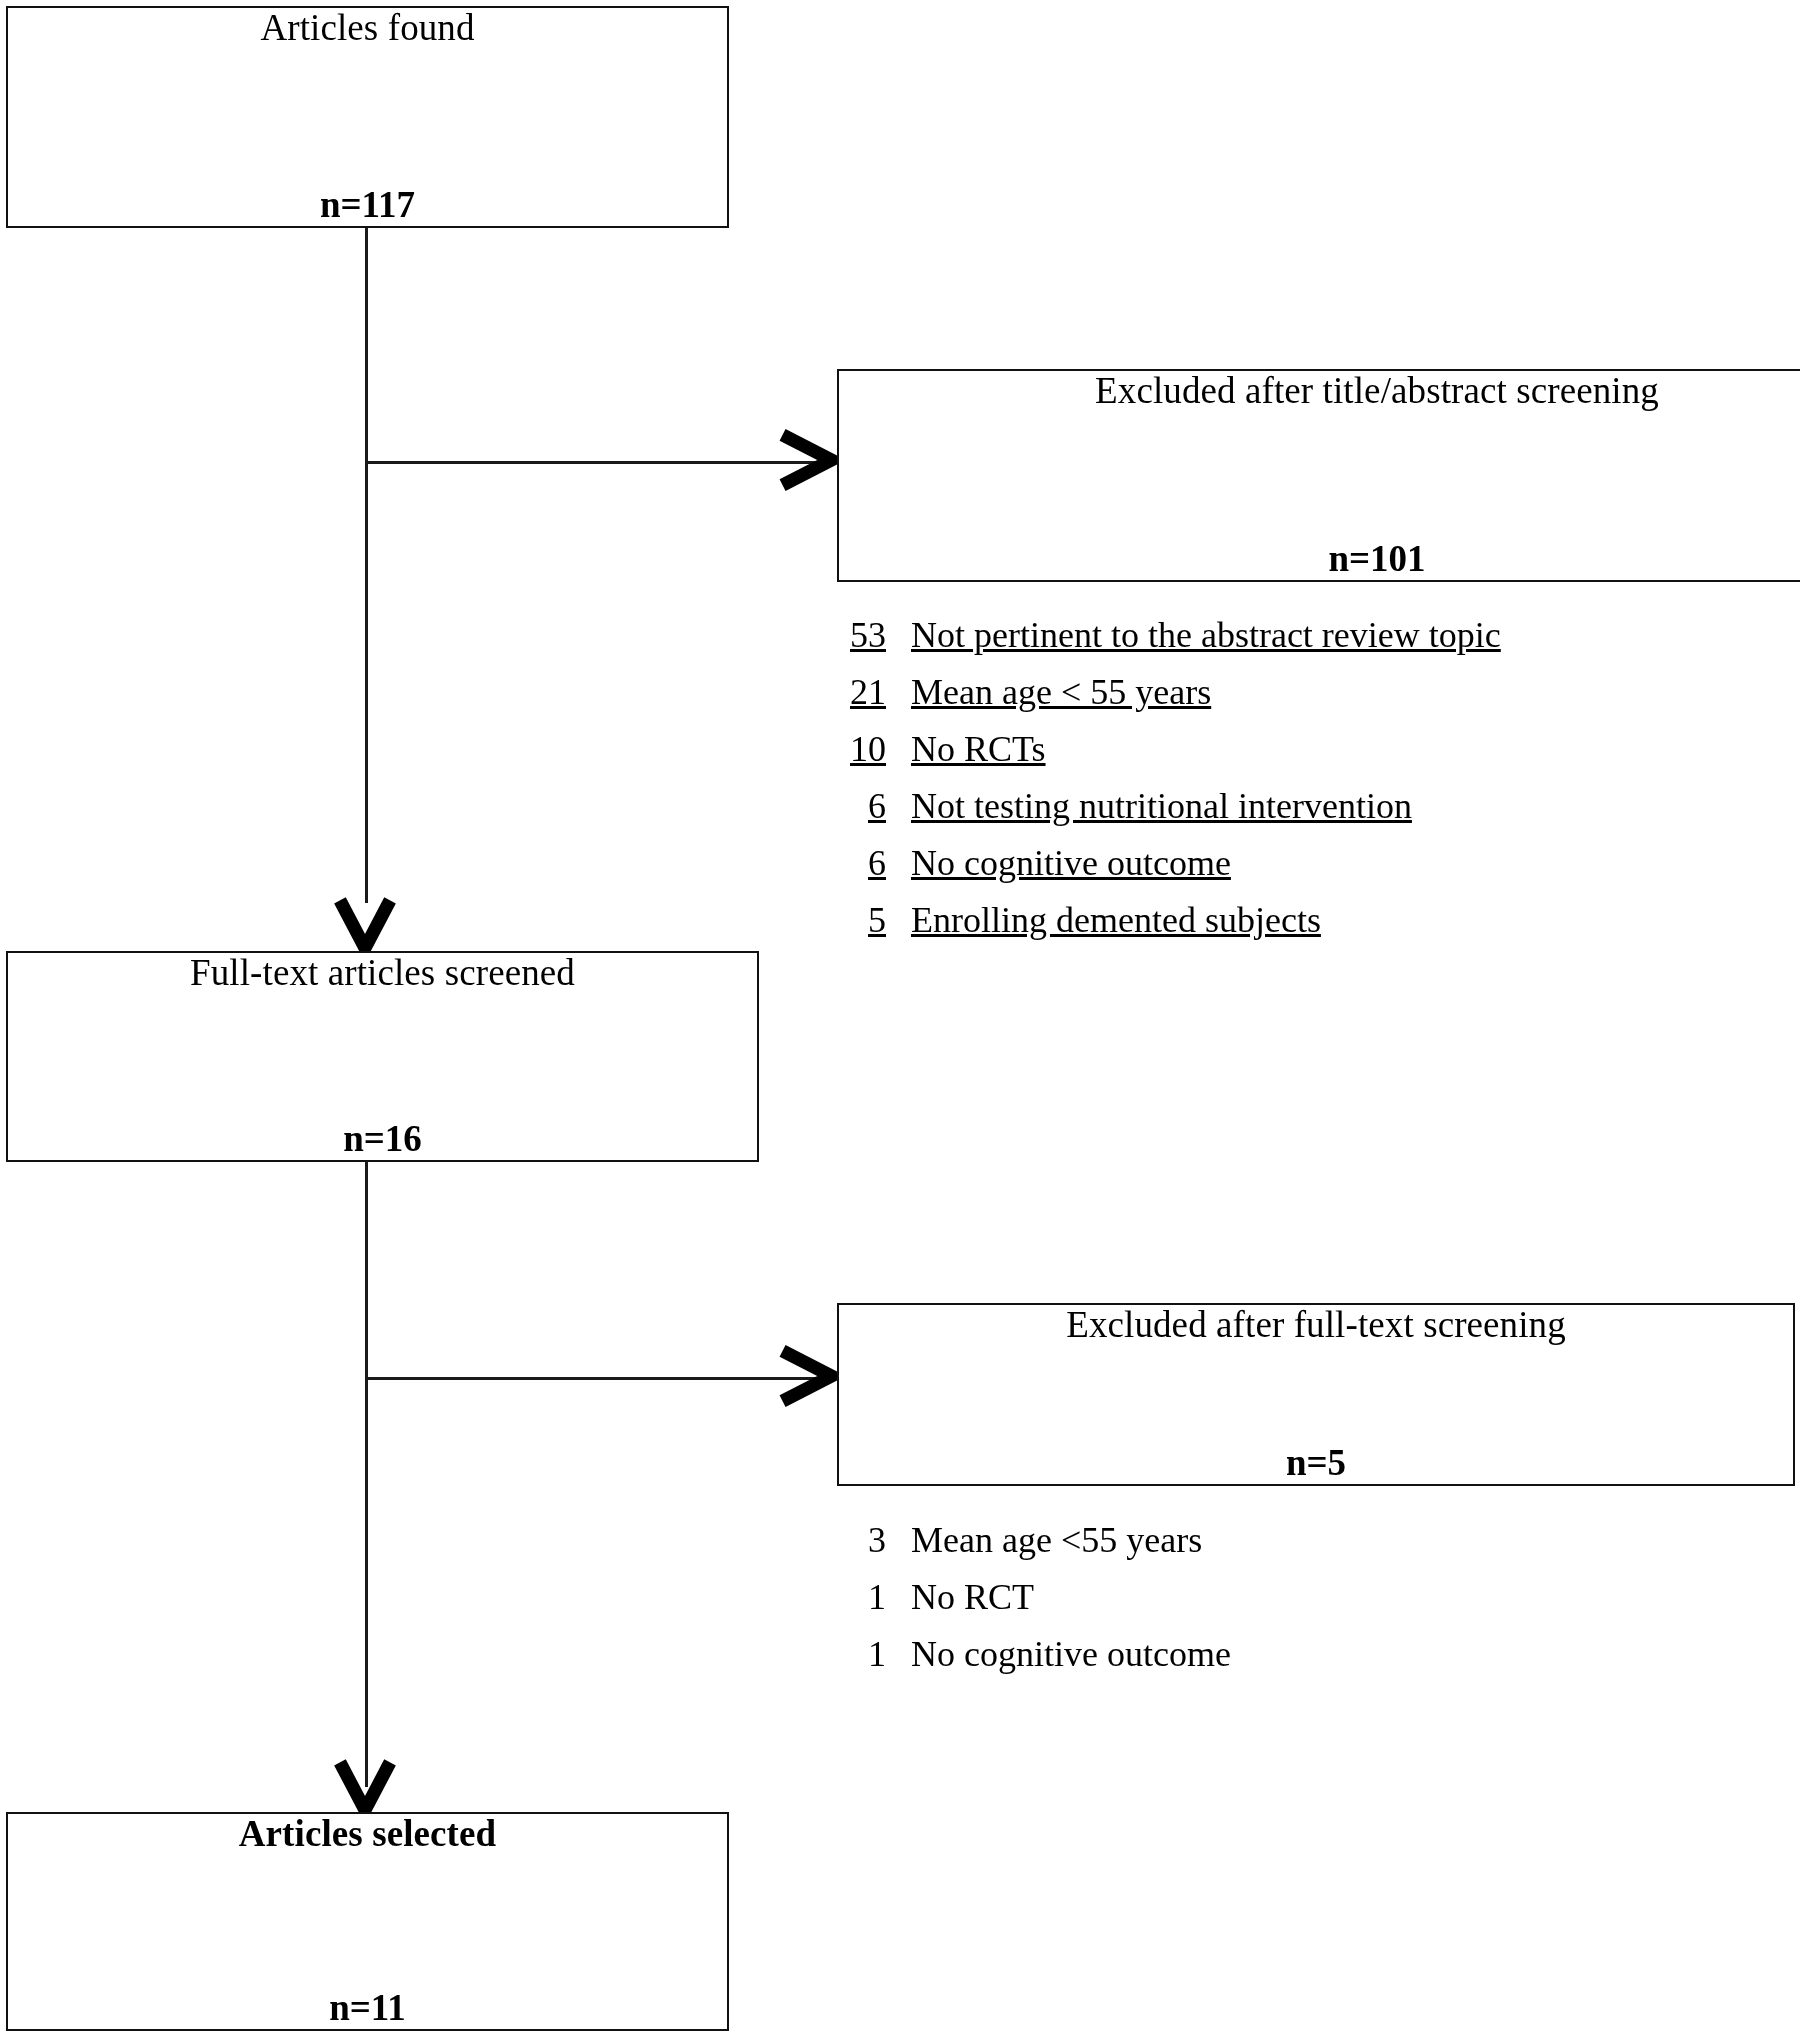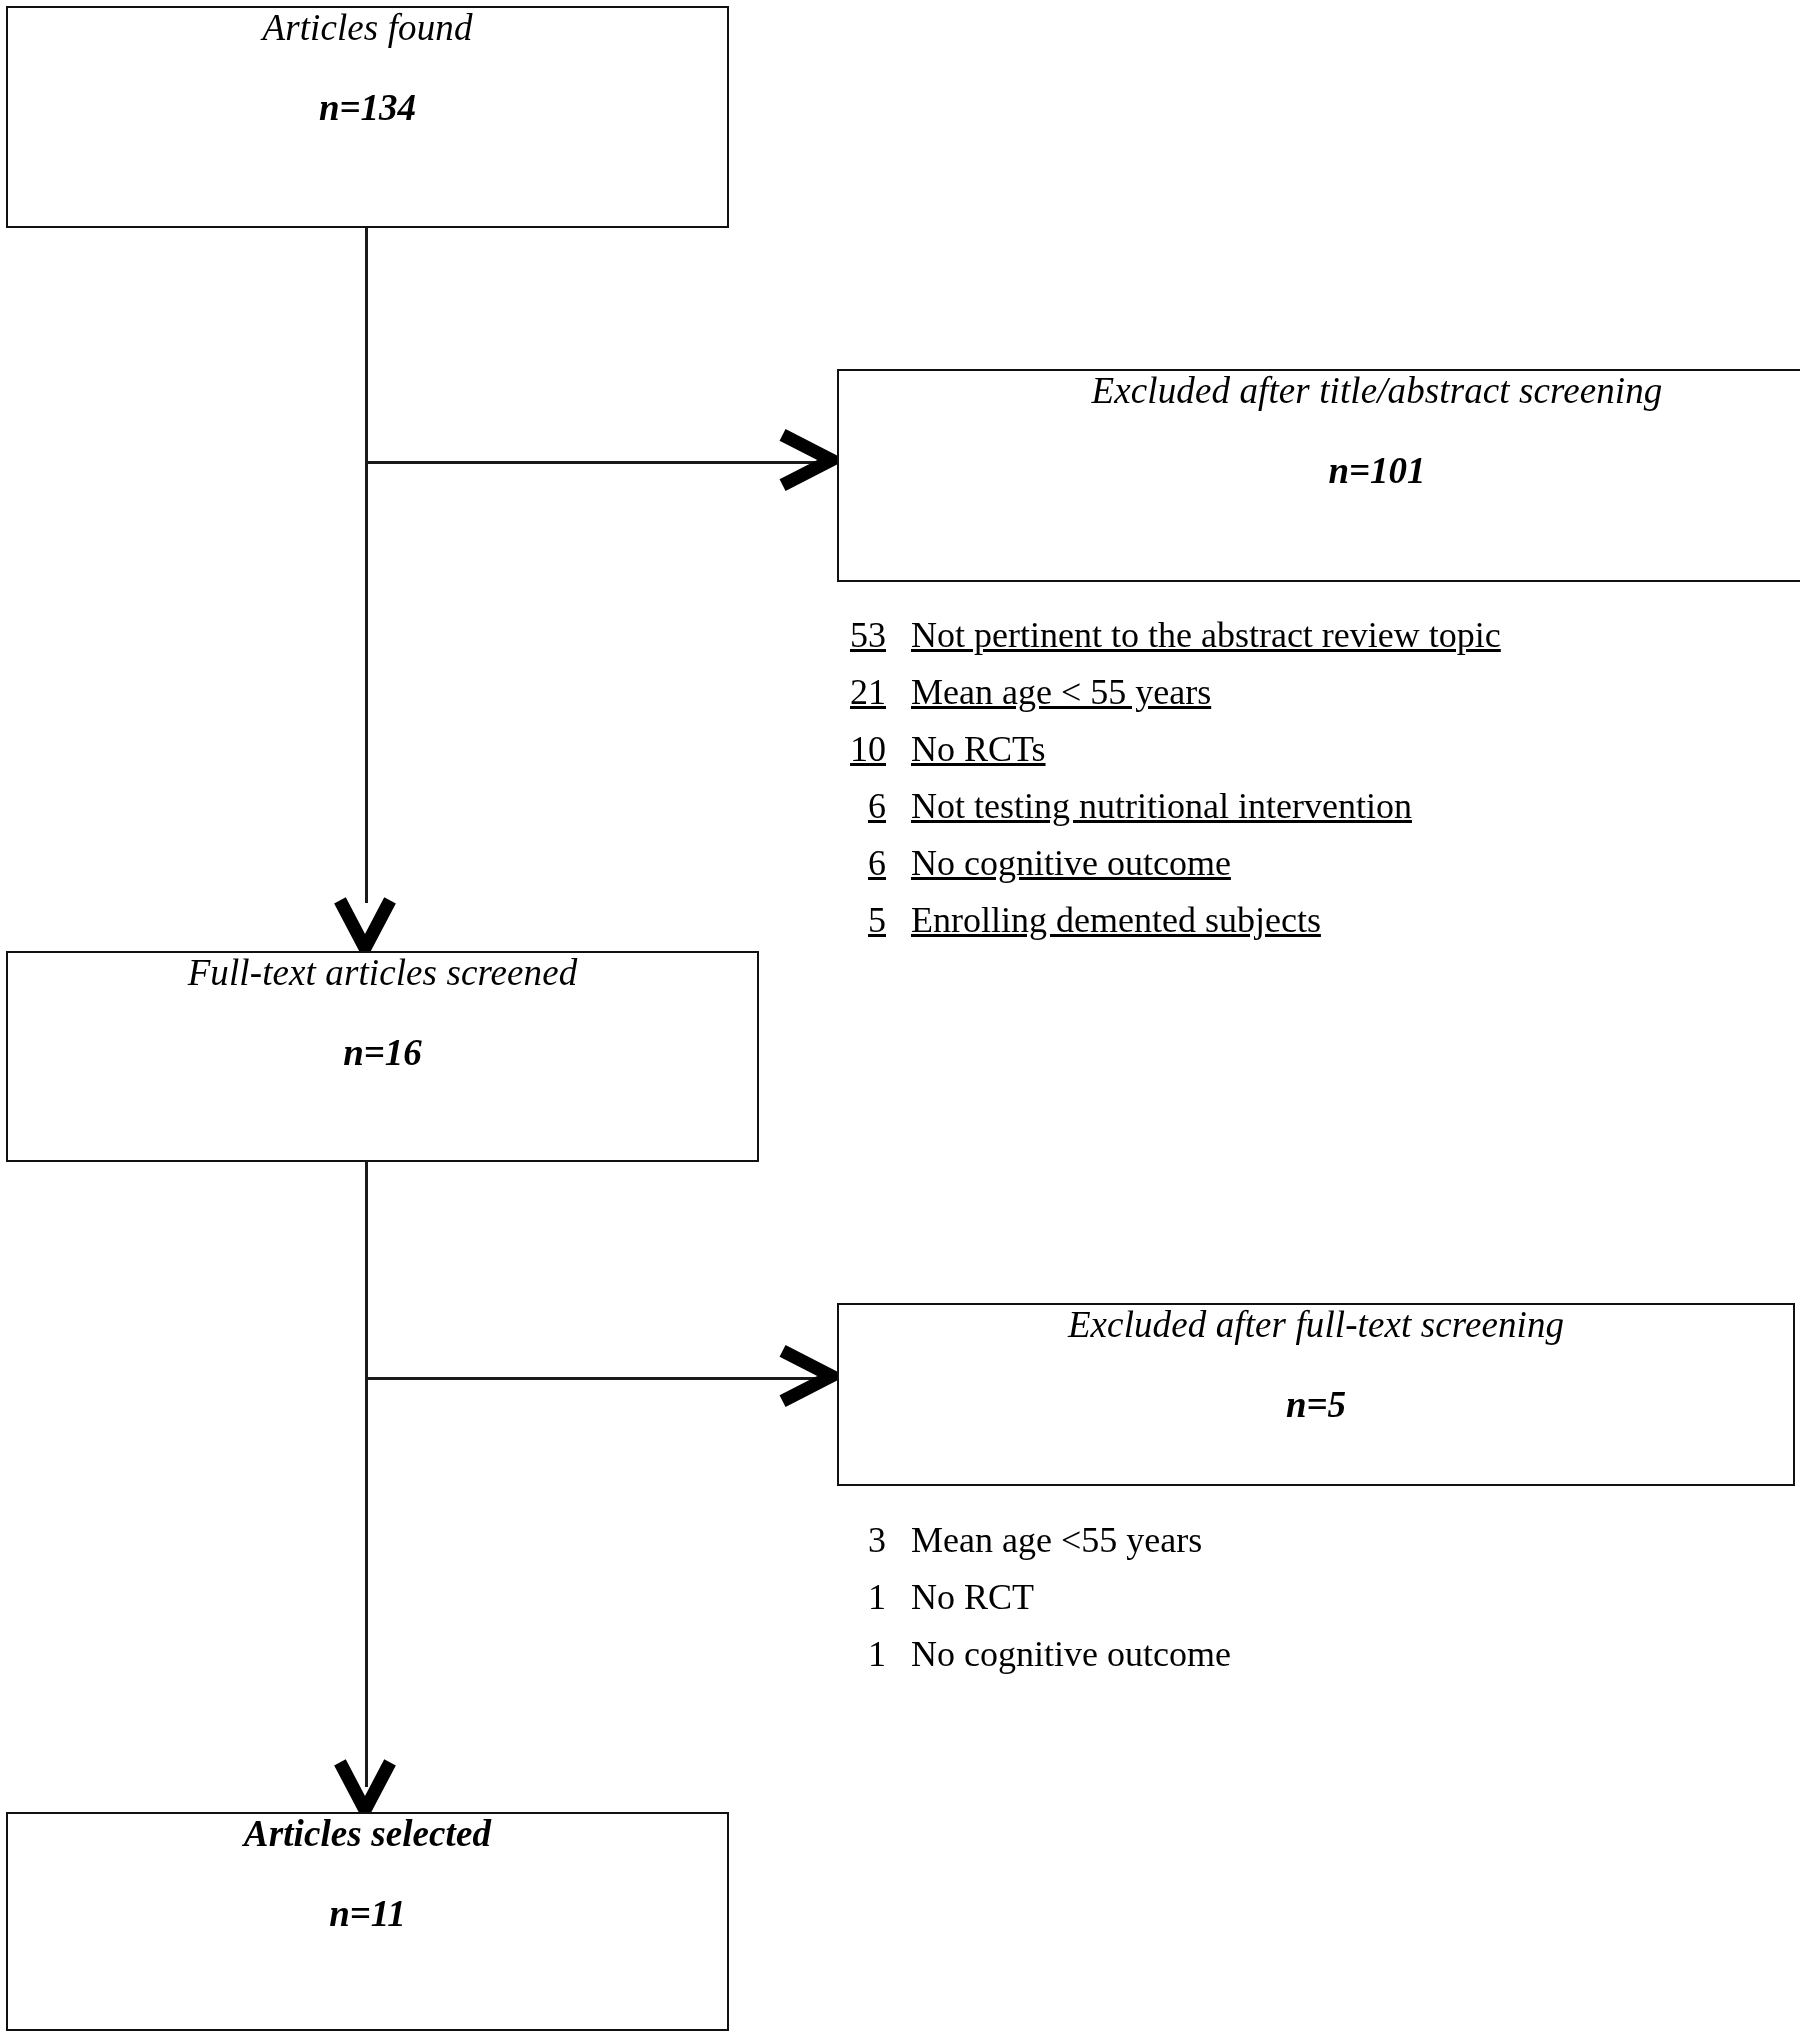--- a/index.html
+++ b/index.html
@@ -23,22 +23,21 @@
 
   
   .flow-box {
     position: absolute;
     box-sizing: border-box;
     background: #ffffff;
     border: 2.4px solid #111111;
     display: flex;
     flex-direction: column;
     align-items: center;
-    justify-content: flex-start;
-    font-style: italic;
+    justify-content: space-between;
   }
   .flow-box .box-title {
     font-size: 37px;
     line-height: 1.1;
     text-align: center;
     white-space: nowrap;
     letter-spacing: 0.1px;
   }
   .flow-box .box-count {
     font-size: 37px;
@@ -120,21 +119,21 @@
     margin-left: 25px;
   }
 </style>
 </head>
 <body>
 
 <div id="diagram-root">
 
   <div class="flow-box" id="box-articles-found">
     <div class="box-title">Articles found</div>
-    <div class="box-count">n=134</div>
+    <div class="box-count">n=117</div>
   </div>
 
   <div class="v-line" id="trunk-1"></div>
 
   <div class="h-line" id="branch-1"></div>
 
   <div class="arrow-head" id="arrow-right-1">
     <svg viewBox="0 0 110 104" width="66" height="62" aria-hidden="true">
       <polyline points="14,10 96,52 14,94"></polyline>
     </svg>

